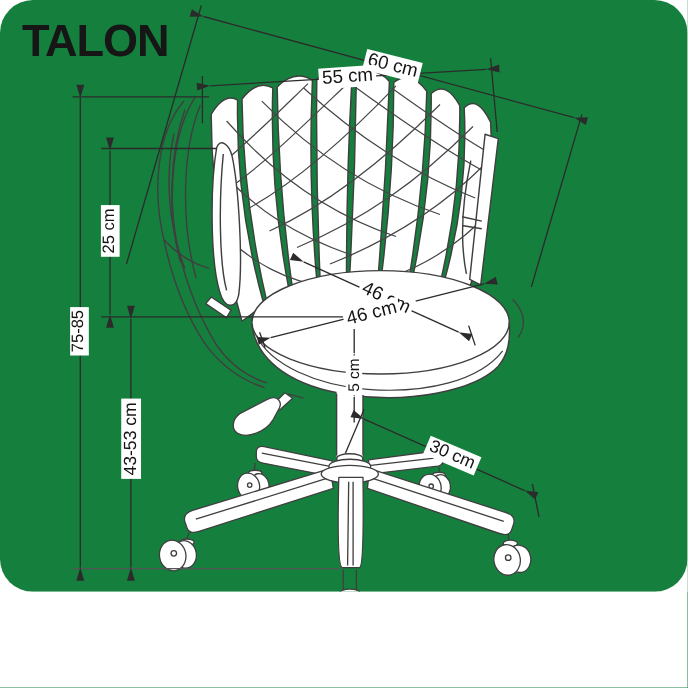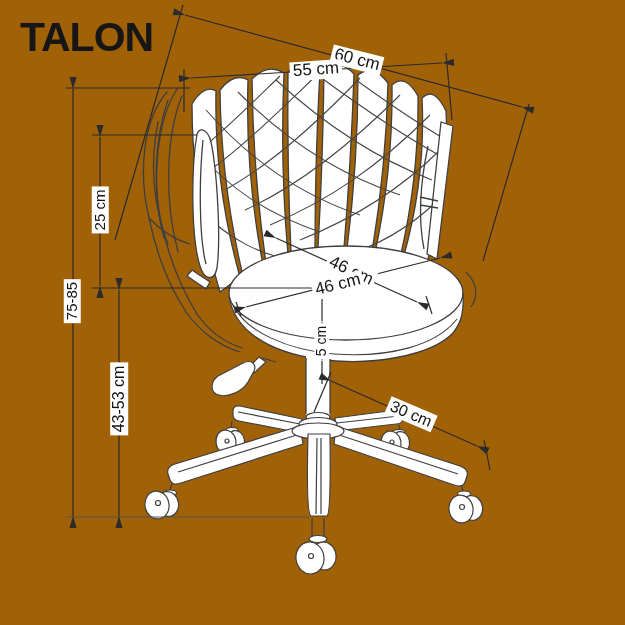--- a/index.html
+++ b/index.html
@@ -1,17 +1,17 @@
 <!DOCTYPE html>
 <html><head>
 <meta charset="utf-8">
 <style>
   html,body{margin:0;padding:0;background:#ffffff;}
-  .stage{position:relative;width:625px;height:625px;background:#a16207;overflow:hidden;
-         font-family:"Liberation Sans", sans-serif;}
+  .stage{position:relative;width:625px;height:538px;background:#15803d;overflow:hidden;
+         font-family:"Liberation Sans", sans-serif;border-radius:30px;}
   .stage svg{position:absolute;left:0;top:0;}
   .brand{position:absolute;left:20px;top:14px;font-size:41px;font-weight:bold;
          letter-spacing:-1px;color:#161616;font-family:"Liberation Sans",sans-serif;}
   .dim-label{position:absolute;font-size:16px;color:#141414;background:#ffffff;
              padding:0 3px;white-space:nowrap;line-height:1.1;
              transform-origin:center center;}
 </style>
 </head>
 <body>
 

